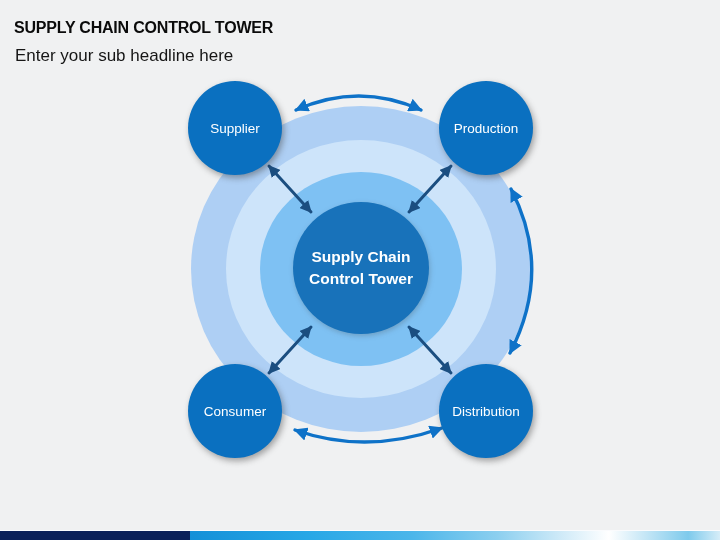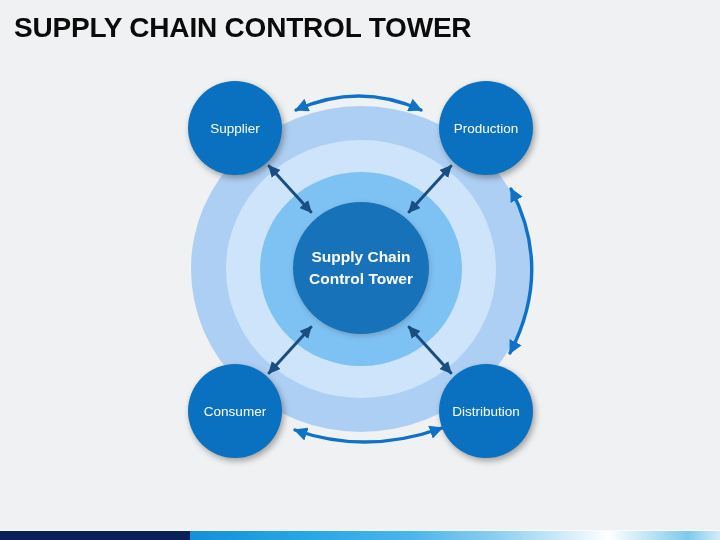--- a/index.html
+++ b/index.html
@@ -6,21 +6,21 @@
   body{font-family:"Liberation Sans", sans-serif;}
   .slide{
     position:relative;
     width:720px;height:540px;
     background:#f0f1f2;
     overflow:hidden;
   }
   .hdr{position:absolute;left:14px;top:14px;z-index:2;}
   .hdr h1{
     margin:0;
-    font-size:28px;
+    font-size:16px;
     font-weight:bold;
     letter-spacing:-0.2px;
     color:#0b0b0b;
     line-height:28px;
   }
   .hdr p{
     margin:3px 0 0 1px;
     font-size:17px;
     font-weight:400;
     color:#161616;
@@ -53,20 +53,21 @@
       #cfeaf8 70%, #ffffff 79%, #c4e6f6 86%, #7ecaec 94%, #d6edf8 100%);
   }
 </style>
 </head>
 <body>
 
 <div class="slide">
 
   <div class="hdr">
     <h1>SUPPLY CHAIN CONTROL TOWER</h1>
+    <p>Enter your sub headline here</p>
   </div>
 
   <svg class="diagram" width="720" height="540" viewBox="0 0 720 540">
     <defs>
       <marker id="arrowBlue" viewBox="0 0 10 10" refX="9" refY="5" markerWidth="4" markerHeight="4" orient="auto-start-reverse">
         <path d="M0,0 L10,5 L0,10 z" fill="#0e72c8"></path>
       </marker>
       <marker id="arrowNavy" viewBox="0 0 10 10" refX="9" refY="5" markerWidth="4" markerHeight="4" orient="auto-start-reverse">
         <path d="M0,0 L10,5 L0,10 z" fill="#1b4e80"></path>
       </marker>

